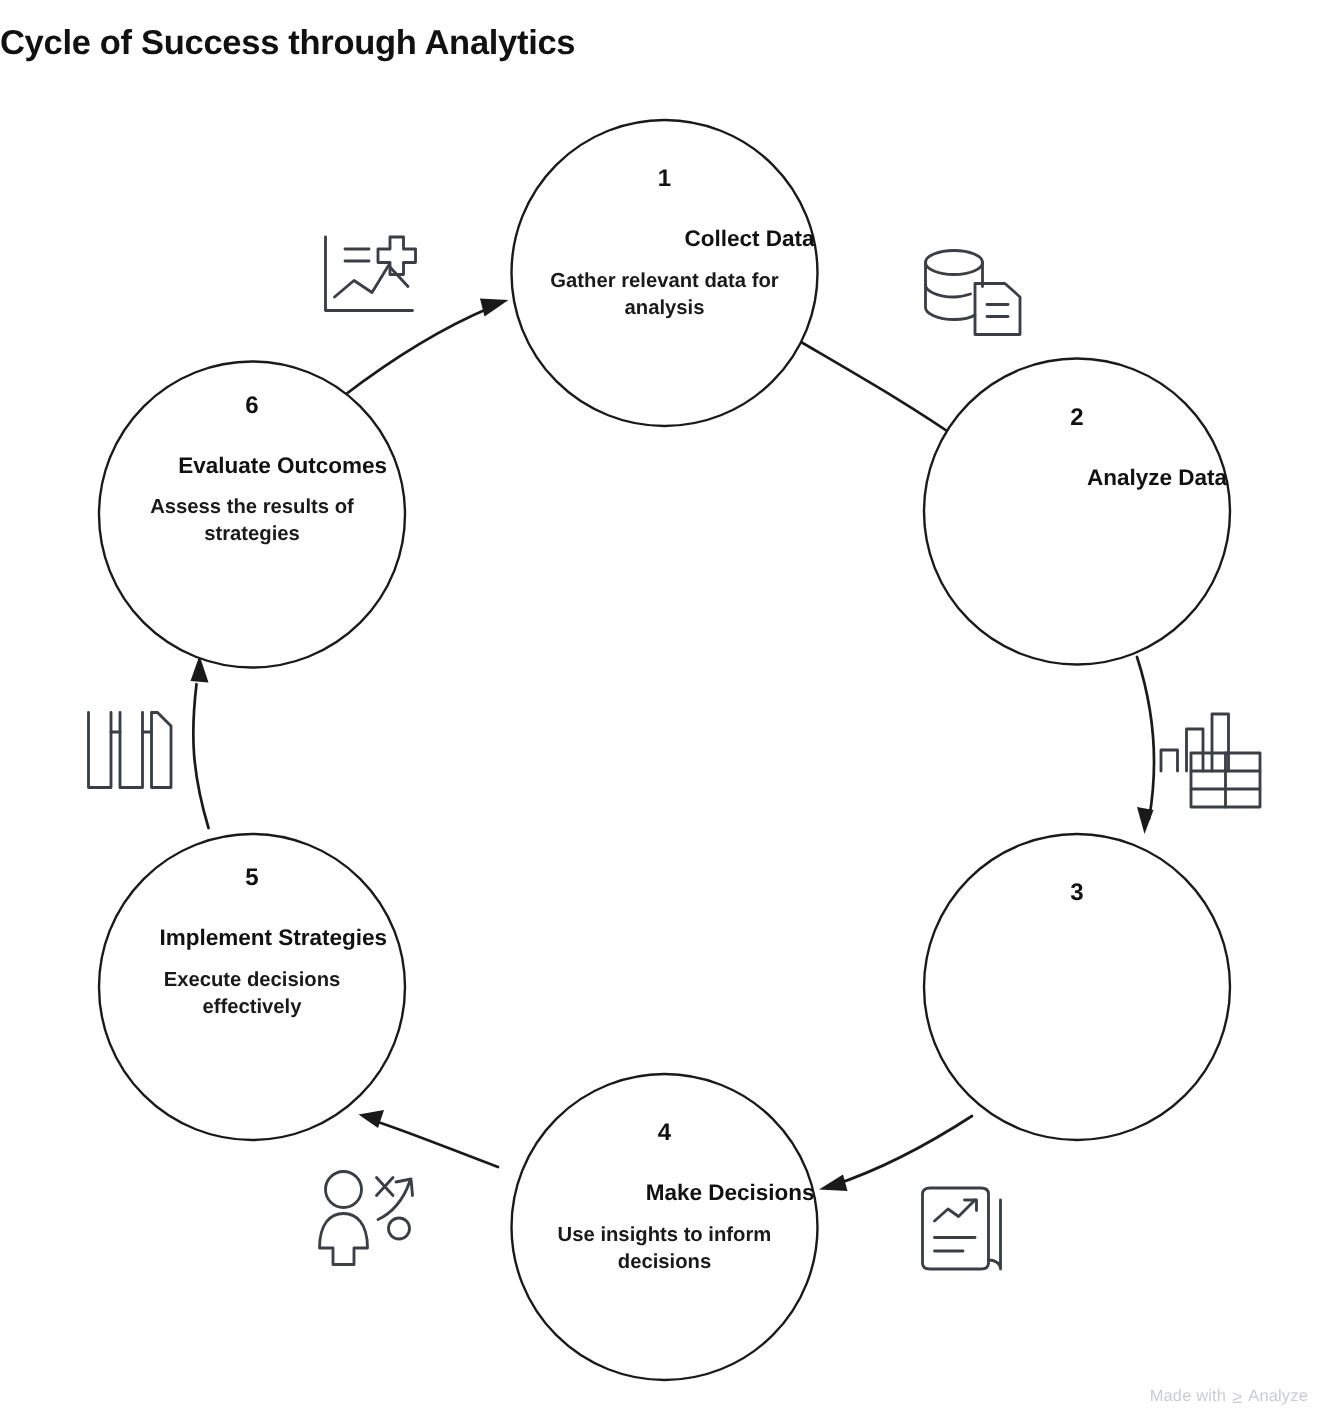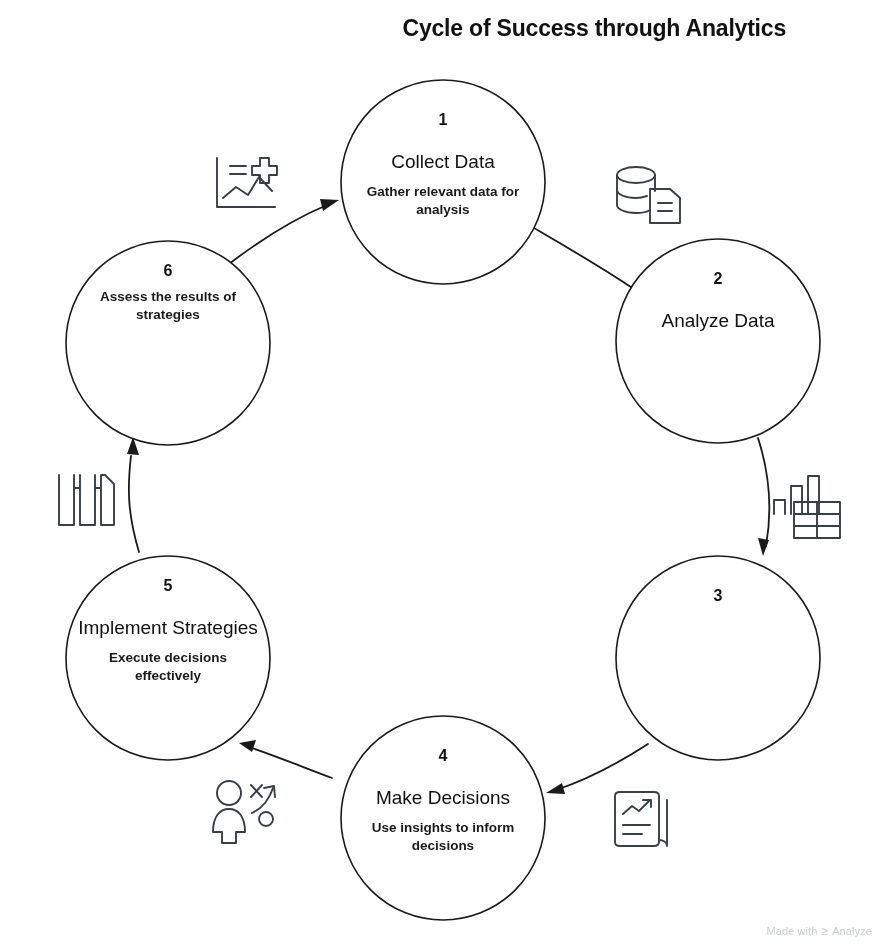--- a/index.html
+++ b/index.html
@@ -18,21 +18,21 @@
   #diagram-root {
     position: relative;
     width: 886px;
     height: 951px;
   }
   .page-title {
     position: absolute;
     top: 15px;
     left: 0;
     width: 786px;
-    text-align: right;
+    text-align: left;
     font-size: 23px;
     font-weight: bold;
     letter-spacing: -0.2px;
     color: #111111;
   }
   svg.canvas {
     position: absolute;
     top: 0;
     left: 0;
     width: 886px;
@@ -64,25 +64,26 @@
     text-align: center;
     pointer-events: none;
   }
   .node-num {
     font-size: 16px;
     font-weight: bold;
     color: #111111;
     line-height: 1;
   }
   .node-title {
-    font-size: 19px;
-    font-weight: normal;
+    font-size: 15px;
+    font-weight: bold;
     color: #111111;
     line-height: 1.28;
     margin-top: 22px;
+    text-align: right;
   }
   .node-desc {
     font-size: 13.5px;
     font-weight: bold;
     color: #1a1a1a;
     line-height: 1.33;
     margin-top: 9px;
   }
   .watermark {
     position: absolute;
@@ -226,20 +227,21 @@
   </div>
 
   <div class="node-text" style="left:78px; top:578px; width:180px;">
     <div class="node-num">5</div>
     <div class="node-title">Implement Strategies</div>
     <div class="node-desc">Execute decisions effectively</div>
   </div>
 
   <div class="node-text" style="left:78px; top:263px; width:180px;">
     <div class="node-num">6</div>
+    <div class="node-title">Evaluate Outcomes</div>
     <div class="node-desc">Assess the results of strategies</div>
   </div>
 
   <div class="watermark">
     <span>Made with</span>
     <span class="watermark-mark">≥</span>
     <span>Analyze</span>
   </div>
 
 </div>

